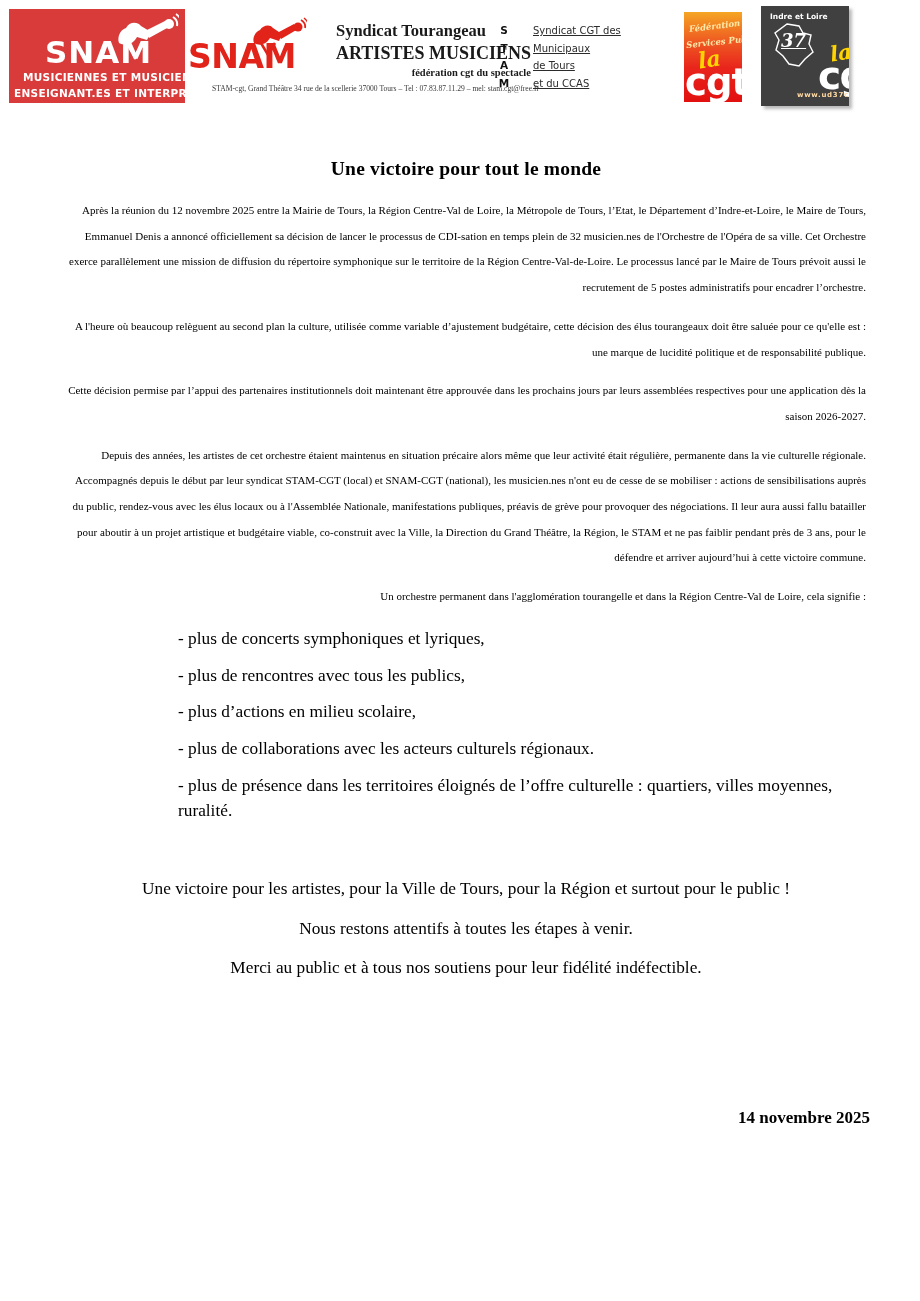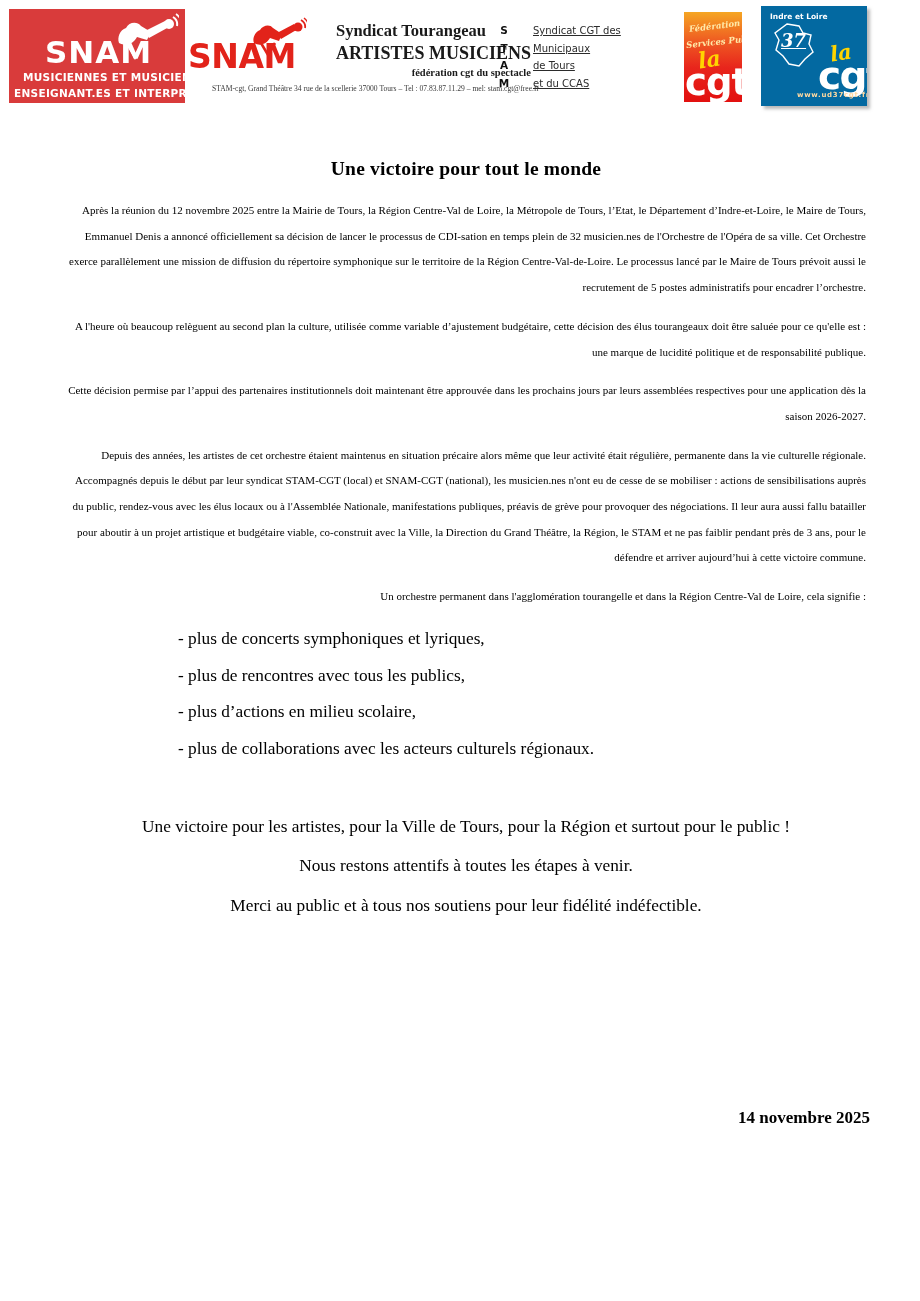--- a/index.html
+++ b/index.html
@@ -213,23 +213,23 @@
     color: #ffffff;
     line-height: 1;
     letter-spacing: -1px;
   }
 
   
   .logo-ud37 {
     position: absolute;
     left: 761px;
     top: 6px;
-    width: 106px;
+    width: 88px;
     height: 100px;
-    background: #0369a1;
+    background: #404040;
     box-shadow: 3px 3px 3px rgba(130,130,130,0.55);
     overflow: hidden;
   }
   .logo-ud37 .ud-title {
     position: absolute;
     left: 9px;
     top: 6px;
     font-family: "DejaVu Sans", sans-serif;
     font-weight: bold;
     font-size: 7.5px;
@@ -421,20 +421,21 @@
     <p class="para">A l'heure où beaucoup relèguent au second plan la culture, utilisée comme variable d’ajustement budgétaire, cette décision des élus tourangeaux doit être saluée pour ce qu'elle est : une marque de lucidité politique et de responsabilité publique.</p>
     <p class="para">Cette décision permise par l’appui des partenaires institutionnels doit maintenant être approuvée dans les prochains jours par leurs assemblées respectives pour une application dès la saison 2026-2027.</p>
     <p class="para">Depuis des années, les artistes de cet orchestre étaient maintenus en situation précaire alors même que leur activité était régulière, permanente dans la vie culturelle régionale. Accompagnés depuis le début par leur syndicat STAM-CGT (local) et SNAM-CGT (national), les musicien.nes n'ont eu de cesse de se mobiliser : actions de sensibilisations auprès du public, rendez-vous avec les élus locaux ou à l'Assemblée Nationale, manifestations publiques, préavis de grève pour provoquer des négociations. Il leur aura aussi fallu batailler pour aboutir à un projet artistique et budgétaire viable, co-construit avec la Ville, la Direction du Grand Théâtre, la Région, le STAM et ne pas faiblir pendant près de 3 ans, pour le défendre et arriver aujourd’hui à cette victoire commune.</p>
     <p class="para">Un orchestre permanent dans l'agglomération tourangelle et dans la Région Centre-Val de Loire, cela signifie :</p>
 
     <ul class="bullets">
       <li>- plus de concerts symphoniques et lyriques,</li>
       <li>- plus de rencontres avec tous les publics,</li>
       <li>- plus d’actions en milieu scolaire,</li>
       <li>- plus de collaborations avec les acteurs culturels régionaux.</li>
+      <li>- plus de présence dans les territoires éloignés de l’offre culturelle : quartiers, villes moyennes, ruralité.</li>
     </ul>
 
     <div class="closing-block">
       <p class="closing">Une victoire pour les artistes, pour la Ville de Tours, pour la Région et surtout pour le public !</p>
       <p class="closing">Nous restons attentifs à toutes les étapes à venir.</p>
       <p class="closing">Merci au public et à tous nos soutiens pour leur fidélité indéfectible.</p>
     </div>
   </div>
 </div>
 

